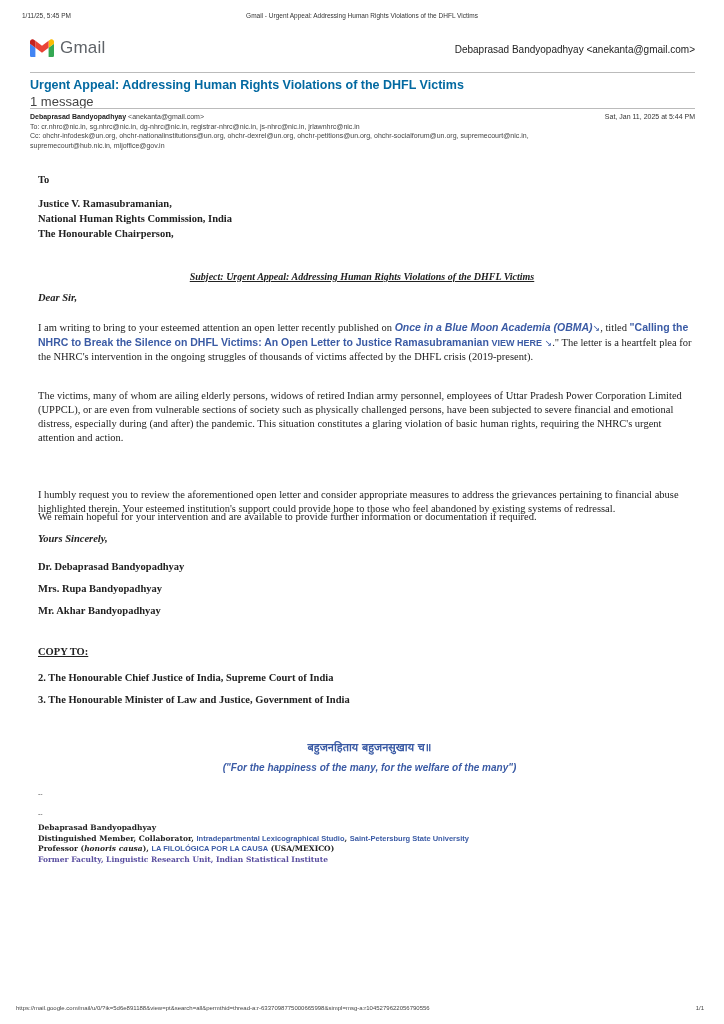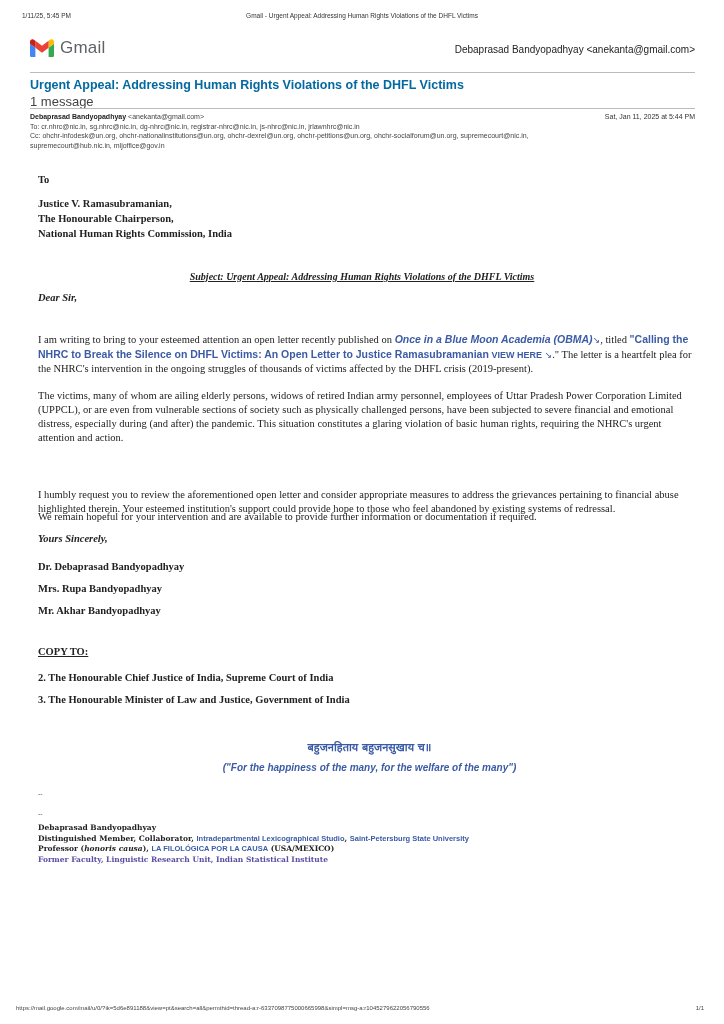--- a/index.html
+++ b/index.html
@@ -28,21 +28,21 @@
 
   .letter { position: absolute; left: 38px; width: 660px; font-family: "Liberation Serif", serif; color: #222; }
   .to-line { top: 174px; font-size: 10.5px; font-weight: bold; }
   .addressee { top: 196px; font-size: 10.5px; font-weight: bold; line-height: 15px; }
 
   .subject-line { position: absolute; top: 271px; left: 0; width: 724px; text-align: center; font-family: "Liberation Serif", serif; font-style: italic; font-weight: bold; text-decoration: underline; font-size: 10px; color: #222; }
 
   .salutation { top: 292px; font-size: 10.5px; font-style: italic; font-weight: bold; }
 
   .para { font-size: 10.5px; line-height: 14px; }
-  .p1 { top: 320px; margin-top: 12px; }
+  .p1 { top: 320px; }
   .p2 { top: 389px; }
   .p3 { top: 456px; margin-top: 32px; }
   .p4 { top: 510px; }
 
   .link-obma { font-family: "Liberation Sans", sans-serif; font-style: italic; font-weight: bold; color: #3b5ba5; }
   .link-title { font-family: "Liberation Sans", sans-serif; font-weight: bold; color: #3b5ba5; }
   .link-view { font-family: "Liberation Sans", sans-serif; font-weight: bold; color: #3b5ba5; font-size: 9px; }
   .ext { color: #3b5ba5; font-size: 9px; }
 
   .closing { top: 533px; font-size: 10.5px; font-style: italic; font-weight: bold; }
@@ -104,22 +104,22 @@
   <div class="when">Sat, Jan 11, 2025 at 5:44 PM</div>
   <div>To: cr.nhrc@nic.in, sg.nhrc@nic.in, dg-nhrc@nic.in, registrar-nhrc@nic.in, js-nhrc@nic.in, jrlawnhrc@nic.in</div>
   <div>Cc: ohchr-infodesk@un.org, ohchr-nationalinstitutions@un.org, ohchr-dexrel@un.org, ohchr-petitions@un.org, ohchr-socialforum@un.org, supremecourt@nic.in,</div>
   <div>supremecourt@hub.nic.in, mljoffice@gov.in</div>
 </div>
 
 <div class="letter to-line">To</div>
 
 <div class="letter addressee">
   <div>Justice V. Ramasubramanian,</div>
+  <div>National Human Rights Commission, India</div>
   <div>The Honourable Chairperson,</div>
-  <div>National Human Rights Commission, India</div>
 </div>
 
 <div class="subject-line">Subject: Urgent Appeal: Addressing Human Rights Violations of the DHFL Victims</div>
 
 <div class="letter salutation">Dear Sir,</div>
 
 <div class="letter para p1">
   <span>I am writing to bring to your esteemed attention an open letter recently published on </span><a class="link-obma">Once in a Blue Moon Academia (OBMA)</a><span class="ext">↘</span><span>, titled </span><a class="link-title">"Calling the NHRC to Break the Silence on DHFL Victims: An Open Letter to Justice Ramasubramanian</a>
   <a class="link-view">VIEW HERE</a>
   <span class="ext">↘</span><span>." The letter is a heartfelt plea for the NHRC's intervention in the ongoing struggles of thousands of victims affected by the DHFL crisis (2019-present).</span>

